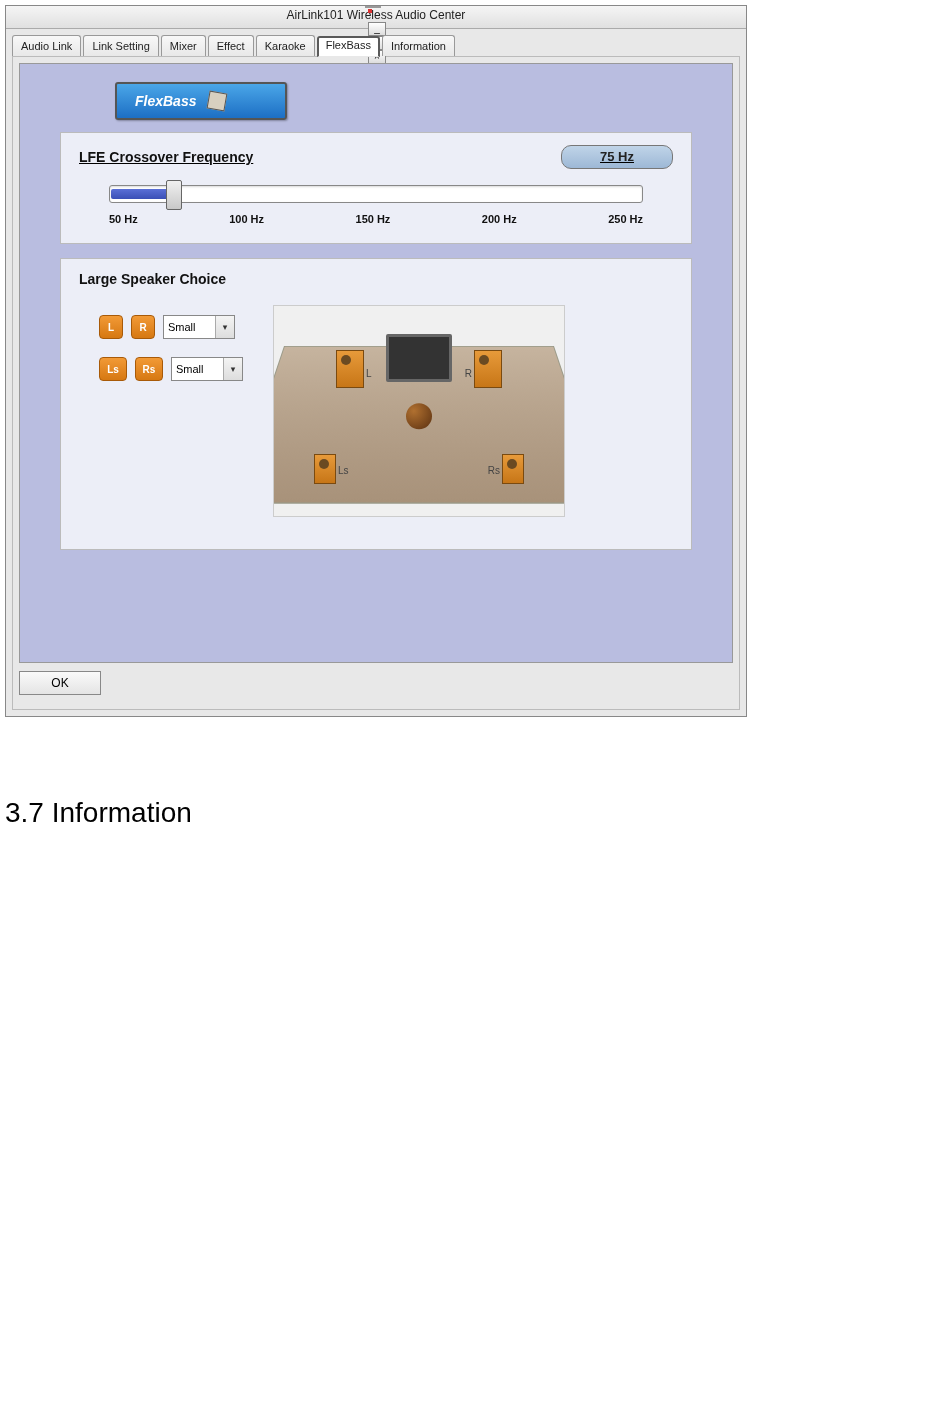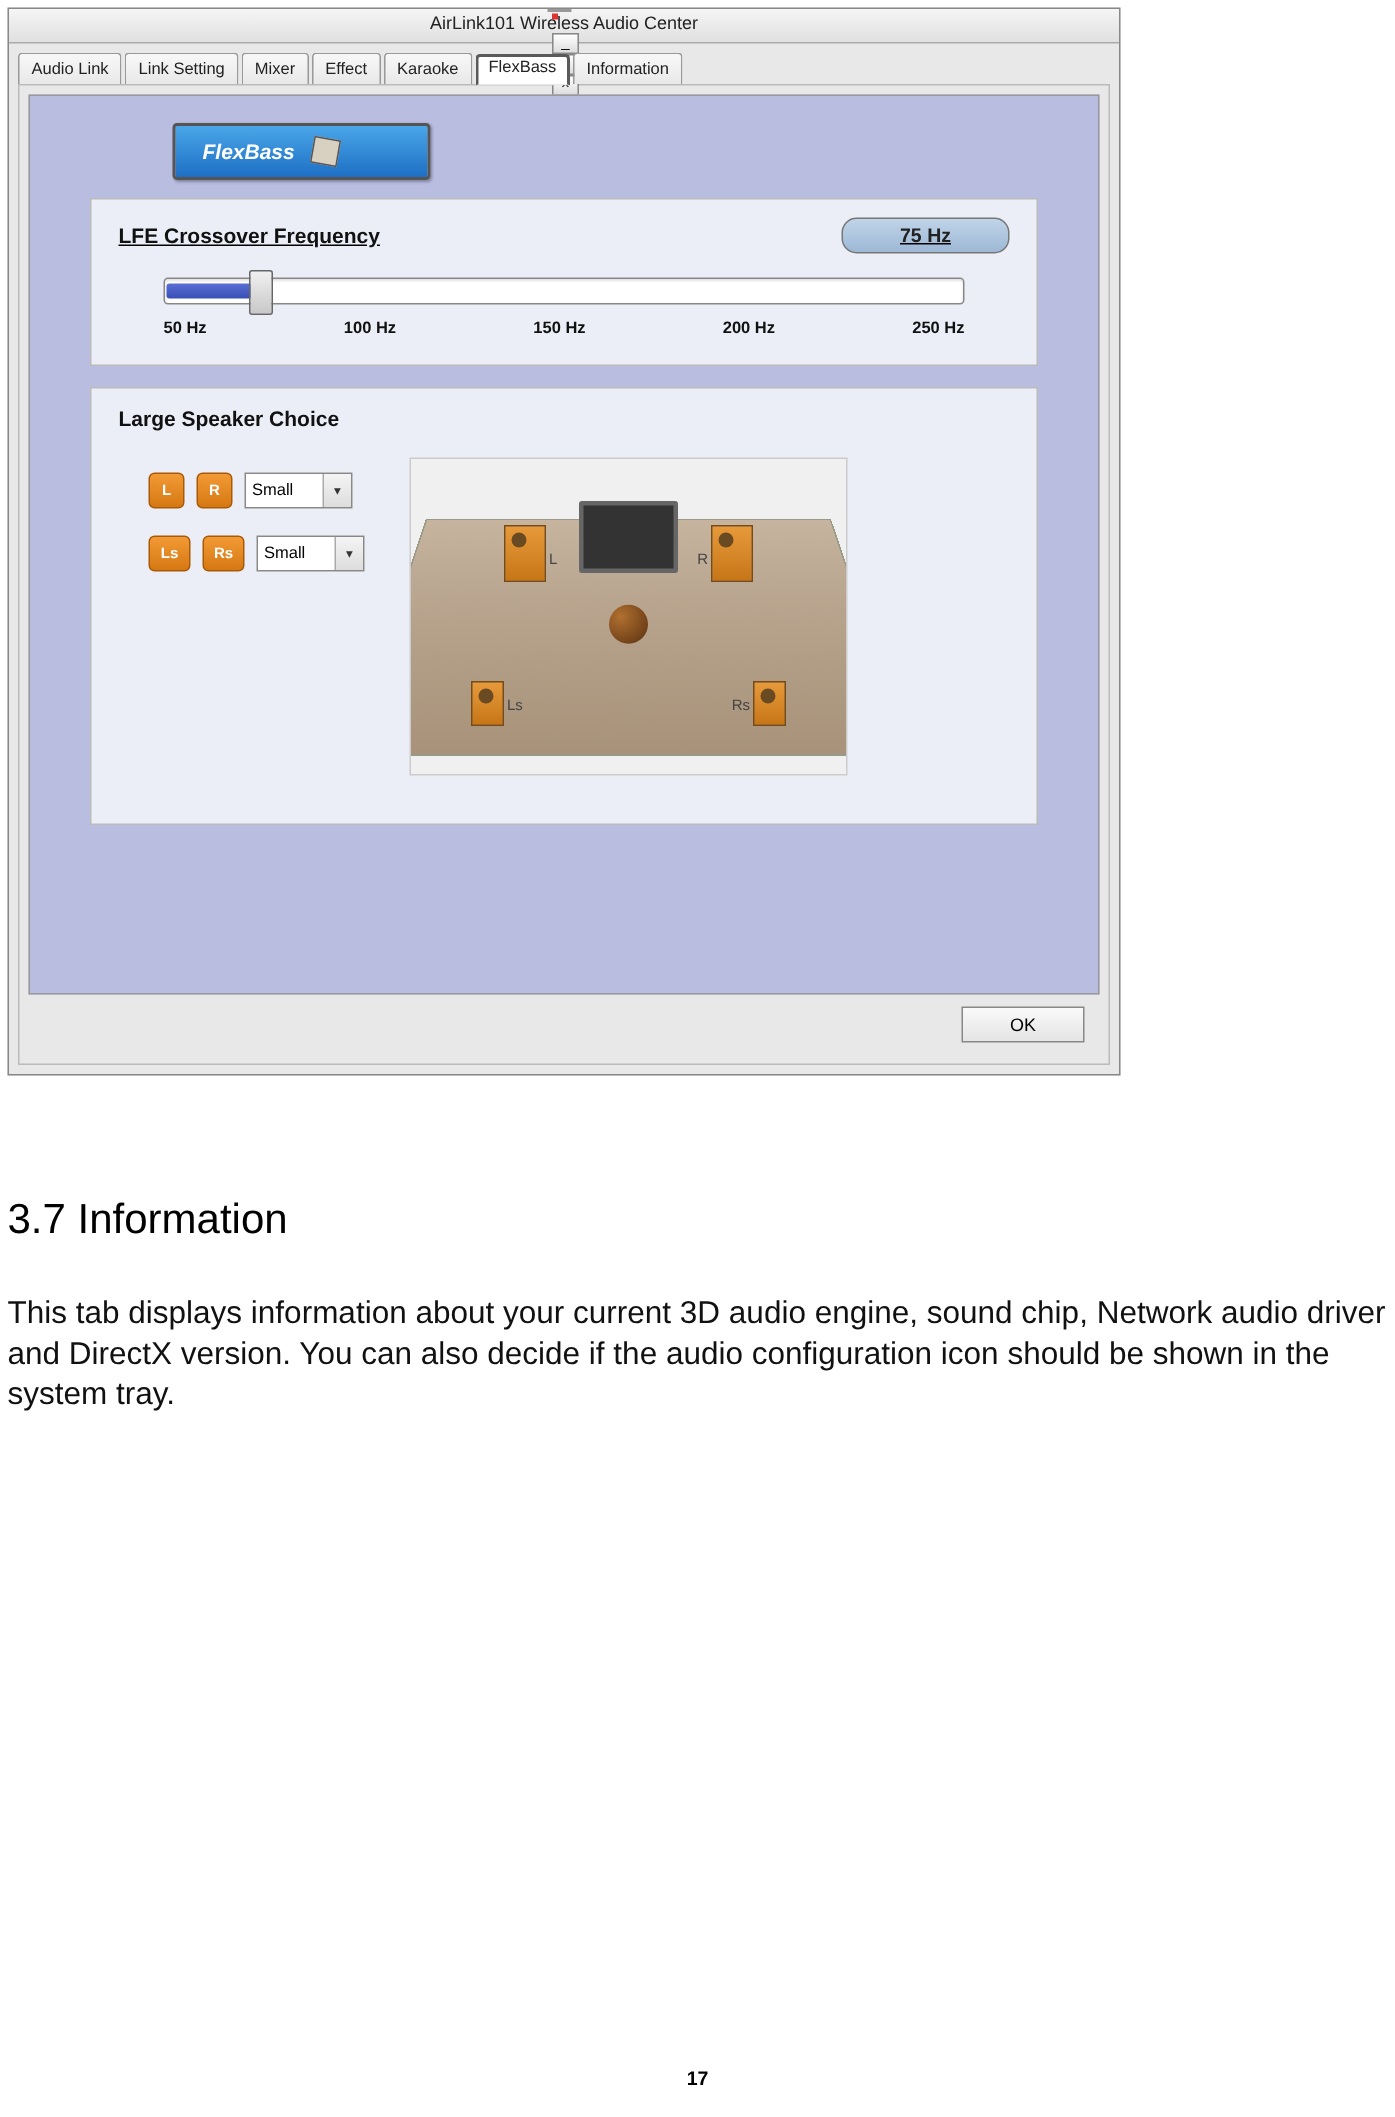--- a/index.html
+++ b/index.html
@@ -265,21 +265,21 @@
     position:absolute;left:50%;top:50%;width:26px;height:26px;border-radius:50%;
     background:radial-gradient(circle at 30% 30%, #b07030,#5a3010);
     transform:translate(-50%,-30%);
   }
   .room-label{position:absolute;font-size:10px;color:#444;}
   .room-label.l{left:92px;top:62px;}
   .room-label.r{right:92px;top:62px;}
   .room-label.ls{left:64px;bottom:40px;}
   .room-label.rs{right:64px;bottom:40px;}
   .ok-row{
-    display:flex;justify-content:flex-end;padding:8px 10px 8px 0;
+    display:flex;justify-content:flex-start;padding:8px 10px 8px 0;
   }
   .ok-btn{
     width:82px;height:24px;border:1px solid #888;background:linear-gradient(#fafafa,#e4e4e4);
     font-size:12px;cursor:pointer;
   }
   
   .doc{
     margin: 80px 0 0 5px;
     width: 920px;
   }
@@ -400,18 +400,16 @@
     </div>
 
     <div class="ok-row">
       <button class="ok-btn">OK</button>
     </div>
   </div>
 </div>
 
 <div class="doc">
   <div class="doc-h">3.7 Information</div>
-  <div class="doc-p">This tab displays information about your current 3D audio engine, sound chip, Network audio driver and DirectX version. You can also decide if the audio configuration icon should be shown in the system tray.</div>
 </div>
 
-<div class="page-num">17</div>
 
 </div>
 
 </body></html>

